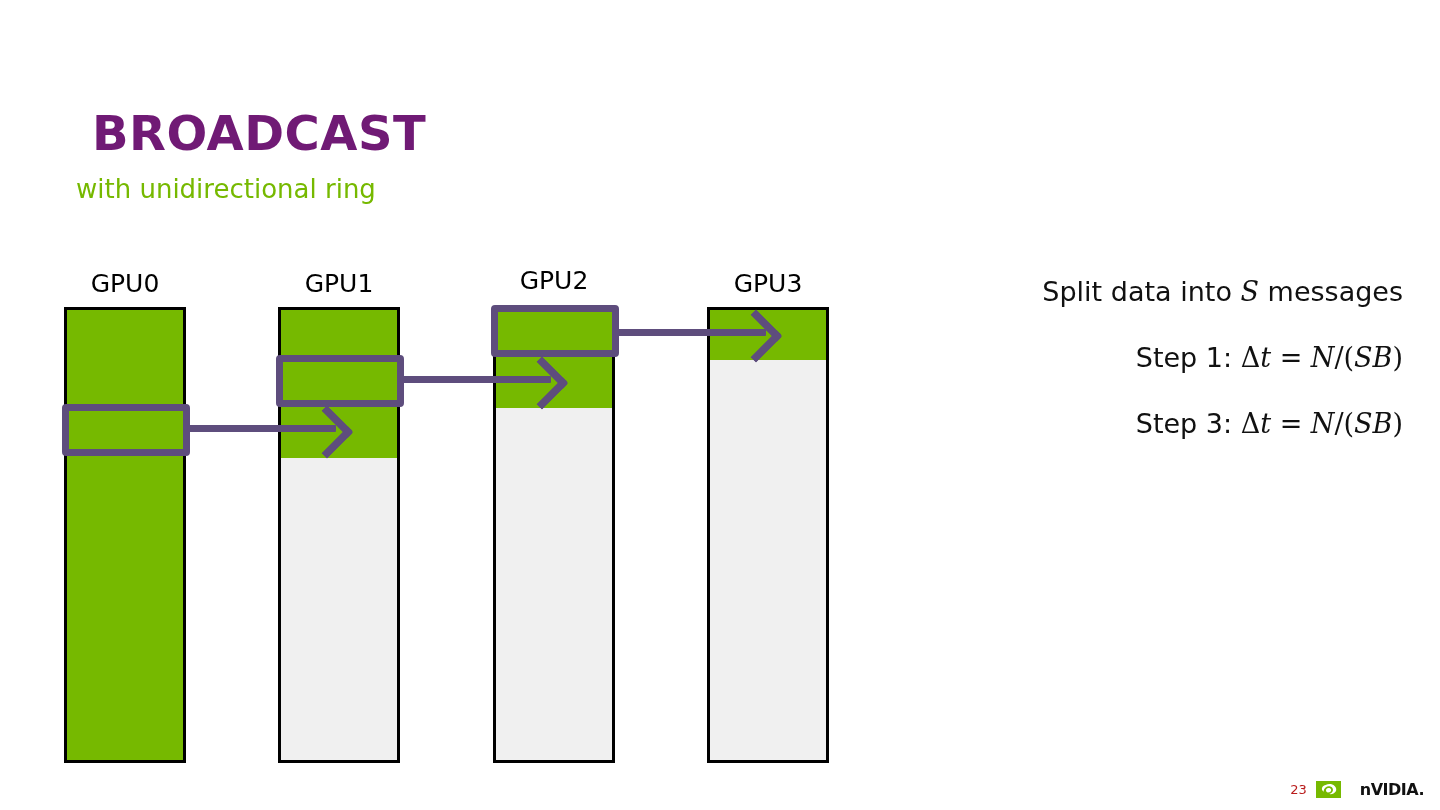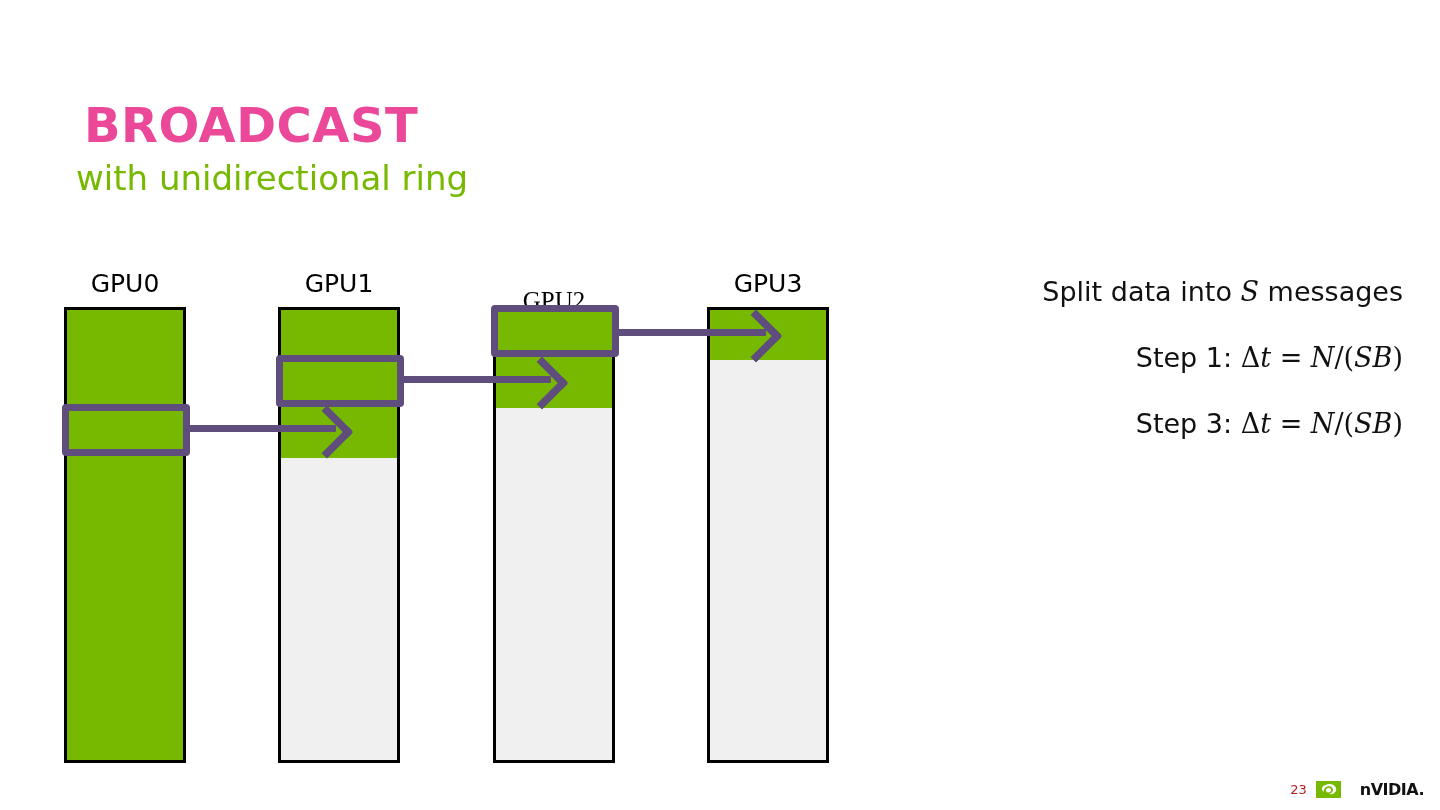--- a/index.html
+++ b/index.html
@@ -22,27 +22,27 @@
     left: 76px;
     top: 92px;
     width: 760px;
   }
   #slide-title {
     font-family: "DejaVu Sans", "Liberation Sans", sans-serif;
     font-size: 48px;
     font-weight: bold;
     letter-spacing: 0.5px;
     line-height: 1.05;
-    color: #ec4899;
-    margin: 8px;
+    color: #701a75;
+    margin: 16px;
     white-space: nowrap;
   }
   #slide-subtitle {
     font-family: "DejaVu Sans", "Liberation Sans", sans-serif;
-    font-size: 34px;
+    font-size: 26px;
     font-weight: normal;
     color: #76b900;
     margin: 8px 0 0 0;
     white-space: nowrap;
   }
 
   
   #diagram {
     position: absolute;
     left: 0;
@@ -164,21 +164,21 @@
 
 <div id="title-block">
   <div id="slide-title">BROADCAST</div>
   <div id="slide-subtitle">with unidirectional ring</div>
 </div>
 
 <div id="diagram">
 
   <div class="gpu-label" style="left:64px; top:271px; width:122px;">GPU0</div>
   <div class="gpu-label" style="left:278px; top:271px; width:122px;">GPU1</div>
-  <div class="gpu-label" style="left:493px; top:288px; width:122px;font-family:Liberation Serif, serif;">GPU2</div>
+  <div class="gpu-label" style="left:493px; top:268px; width:122px;">GPU2</div>
   <div class="gpu-label" style="left:707px; top:271px; width:122px;">GPU3</div>
 
   <div class="gpu-column" style="left:64px; top:307px; width:122px; height:456px;">
     <div class="gpu-fill" style="height:456px;"></div>
   </div>
 
   <div class="gpu-column" style="left:278px; top:307px; width:122px; height:456px;">
     <div class="gpu-fill" style="height:148px;"></div>
   </div>
 

